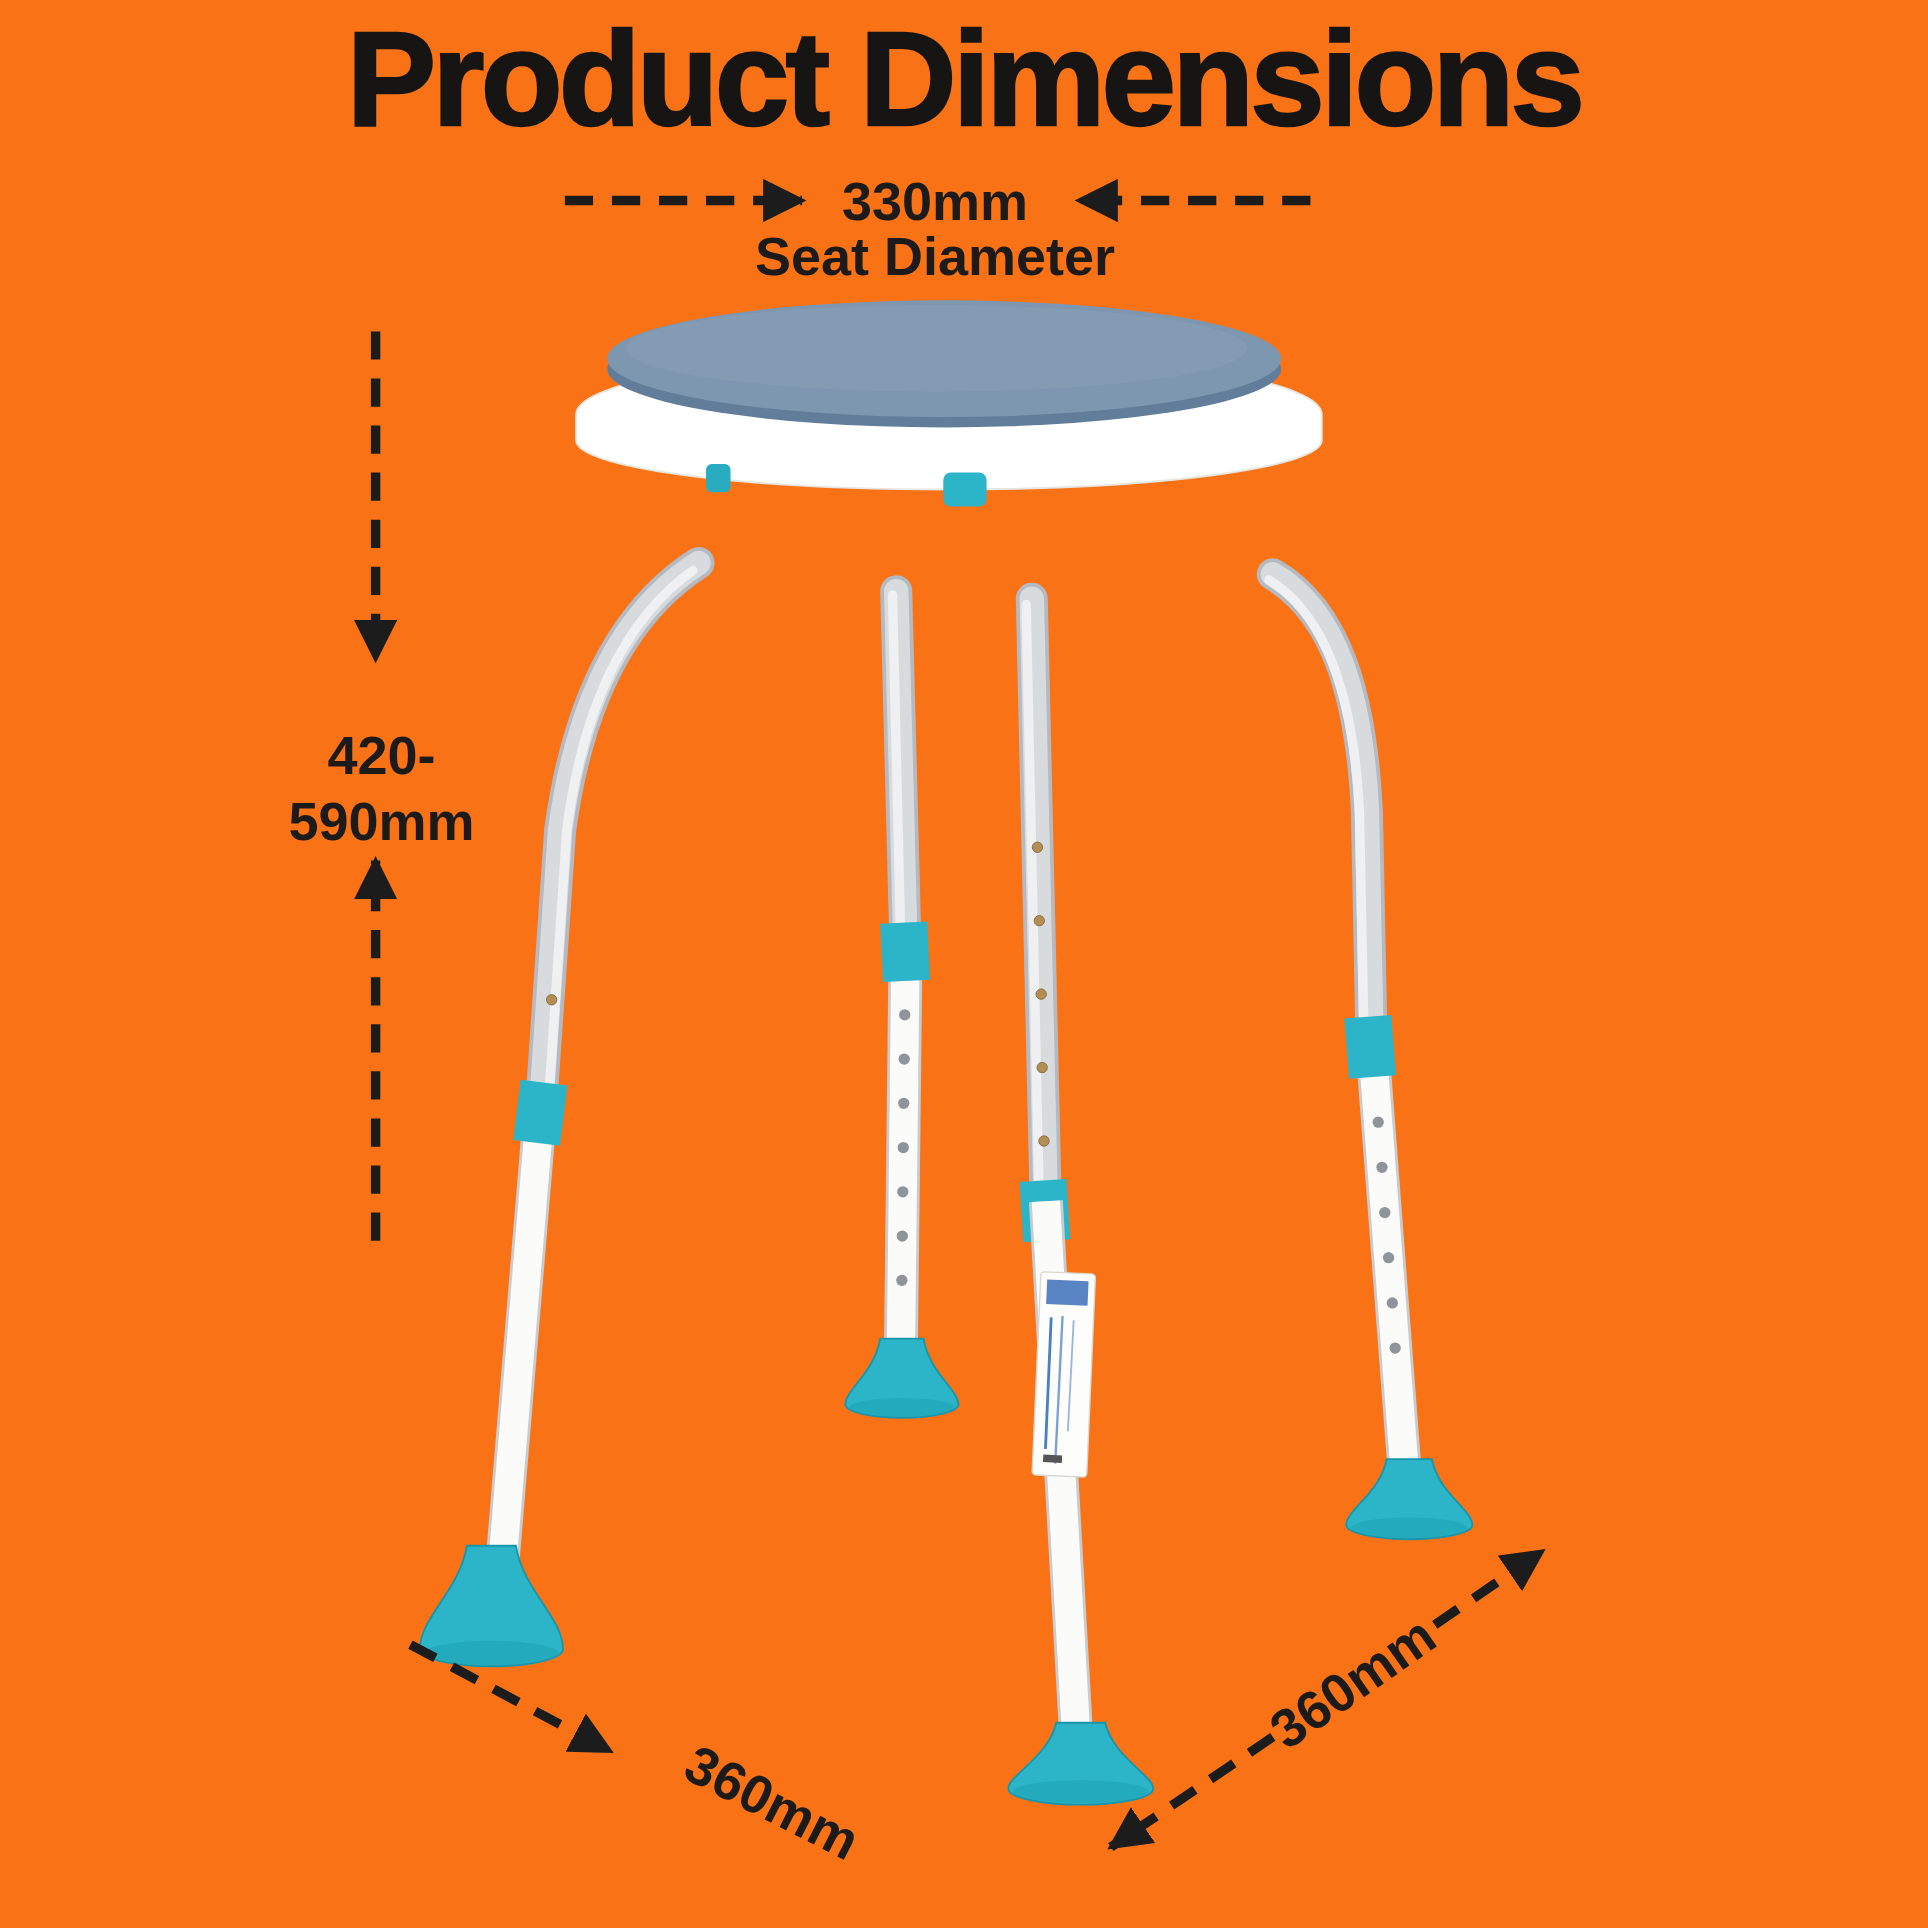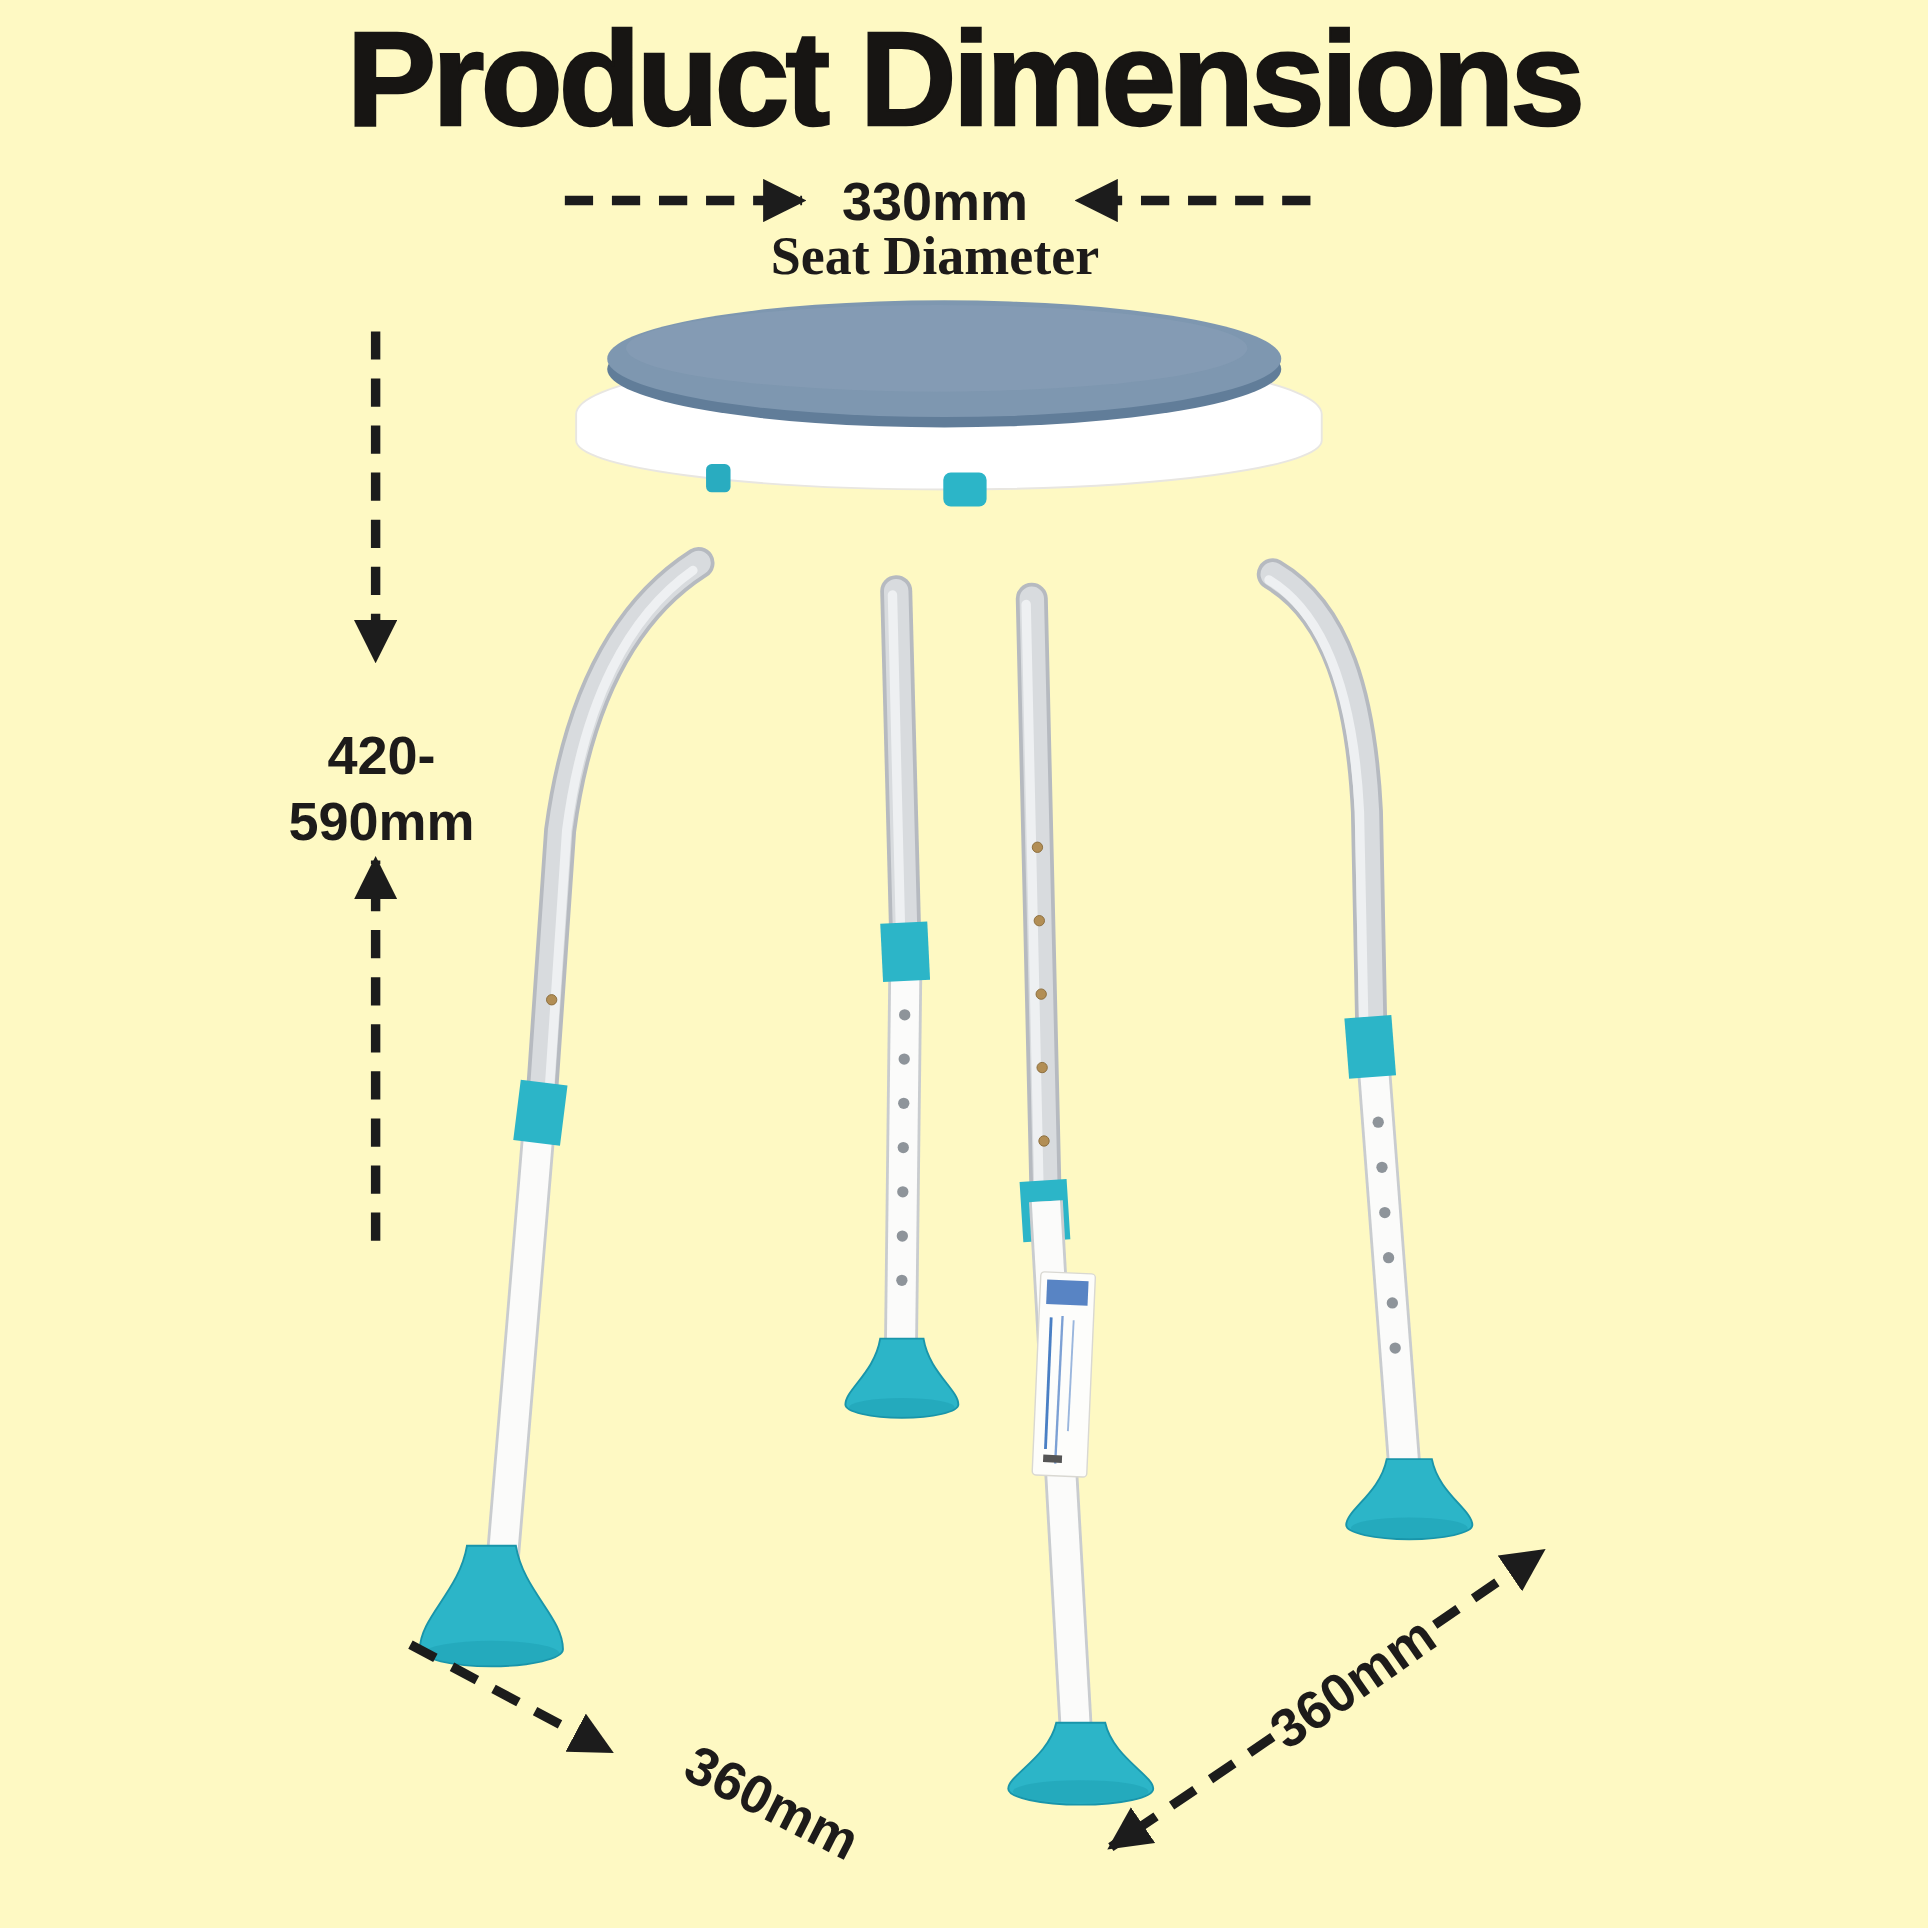--- a/index.html
+++ b/index.html
@@ -1,16 +1,16 @@
 <!DOCTYPE html>
 <html style="font-size:15px"><head>
 <meta charset="utf-8">
 <style>
   html,body{margin:0;padding:0;background:#f7f3eb;}
-  .page{position:relative;width:1928px;height:1928px;background:#fef9c3;overflow:hidden;
+  .page{position:relative;width:1928px;height:1928px;background:#f97316;overflow:hidden;
         font-family:"Liberation Sans",sans-serif;color:#1c1c1c;}
   .title{position:absolute;top:1.9px;left:0;width:100%;margin:0;text-align:center;
          font-size:134px;font-weight:800;letter-spacing:-3.8px;color:#171513;
          -webkit-text-stroke:2.4px #171513;line-height:1.15;}
   .lbl{position:absolute;font-weight:700;font-size:54px;line-height:1.22;text-align:center;color:#1d1b1a;}
   .rot{white-space:nowrap;transform-origin:center center;}
   .canvas{position:absolute;left:0;top:0;}
   
   .al-edge{stroke:#b6bac0;stroke-width:34;fill:none;stroke-linecap:round;}
   .al-mid {stroke:#d8dbde;stroke-width:26;fill:none;stroke-linecap:round;}
@@ -133,21 +133,21 @@
       <line class="dim" x1="399" y1="352" x2="399" y2="700" marker-end="url(#arr)"></line>
       <line class="dim" x1="399" y1="1318" x2="399" y2="914" marker-end="url(#arr)"></line>
       <line class="dim" x1="436" y1="1747" x2="648" y2="1860" marker-end="url(#arr)"></line>
       <line class="dim" x1="1352" y1="1845" x2="1180" y2="1962" marker-end="url(#arr)"></line>
       <line class="dim" x1="1524" y1="1726" x2="1638" y2="1648" marker-end="url(#arr)"></line>
     </g>
   </svg>
 
   <div class="lbl" style="left:794px;top:169px;width:282px;">330mm</div>
 
-  <div class="lbl" style="left:728px;top:224px;width:414px;font-family:Liberation Serif, serif;">Seat Diameter</div>
+  <div class="lbl" style="left:728px;top:224px;width:414px;">Seat Diameter</div>
 
 
   <div class="lbl" style="left:273px;top:723px;width:217px;">420-590mm</div>
 
   <div class="lbl rot" style="left:640px;top:1770px;width:264px;transform:rotate(27deg);">360mm</div>
 
   <div class="lbl rot" style="left:1221px;top:1650px;width:264px;transform:rotate(-35deg);">360mm</div>
 
 </div>
 

